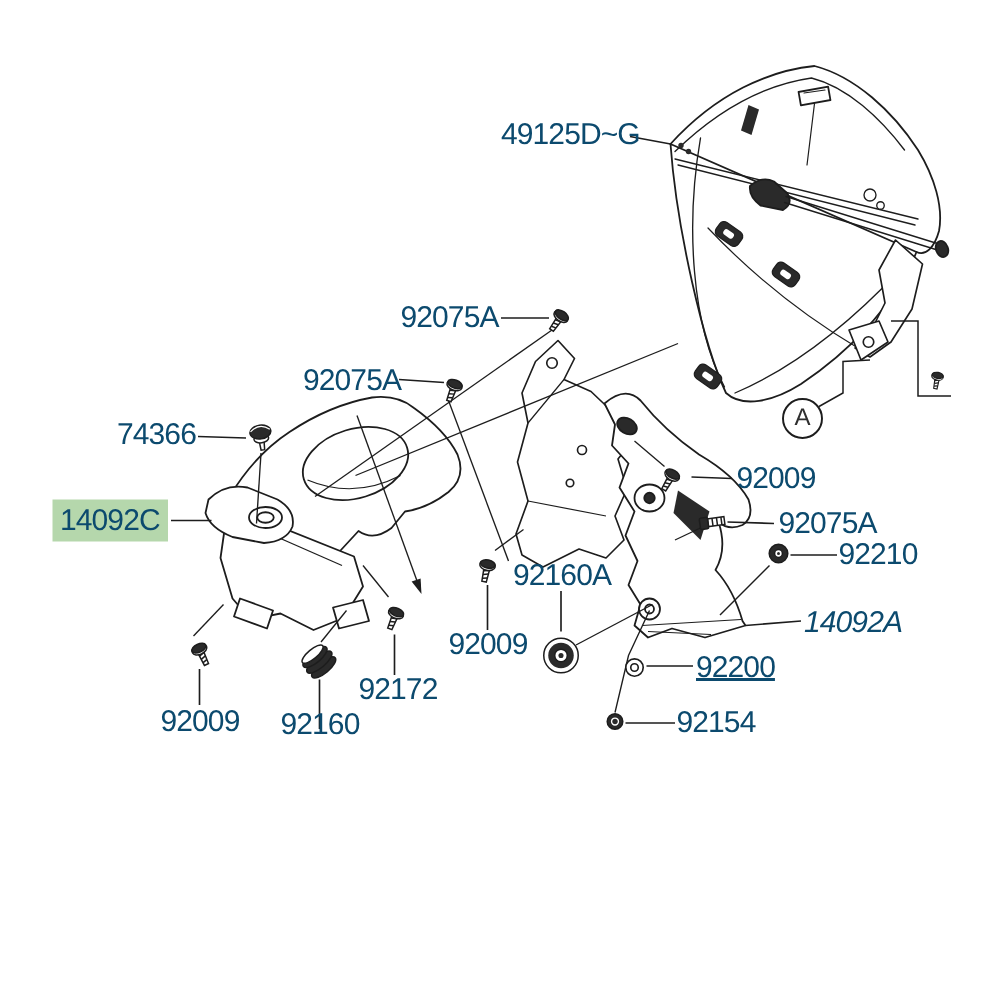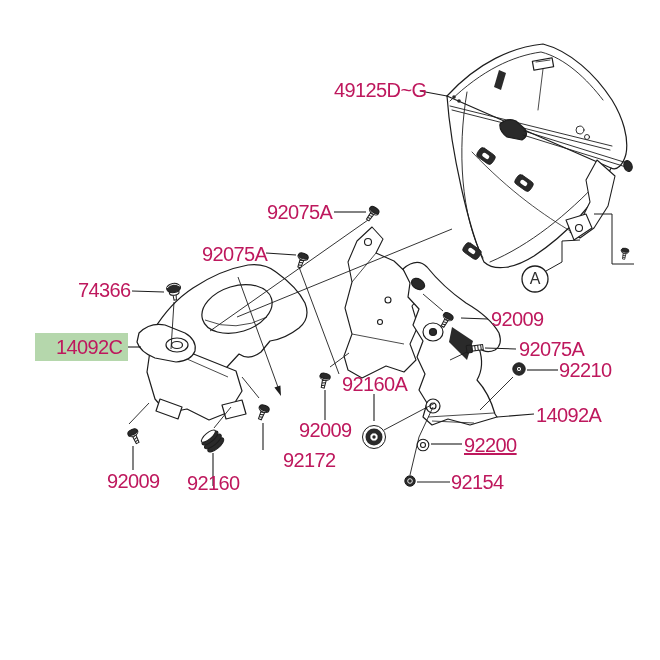--- a/index.html
+++ b/index.html
@@ -3,24 +3,24 @@
 <meta charset="utf-8">
 <style>
   html,body{margin:0;padding:0;background:#fff;}
   #stage{
     position:relative;width:660px;height:660px;background:#ffffff;
     font-family:"Liberation Sans", sans-serif;overflow:hidden;
   }
   #art{position:absolute;left:0;top:0;}
   .lbl{
     position:absolute;font-size:20px;line-height:20px;letter-spacing:-0.6px;
-    color:#be185d;white-space:nowrap;cursor:default;
+    color:#0c4a6e;white-space:nowrap;cursor:default;
   }
   .lbl.hl{
-    background:#b5d7ac;padding:4px 6px 4px 21px;line-height:20px;
+    background:#b5d7ac;padding:4px 6px 4px 5px;line-height:20px;
   }
   .marker{
     position:absolute;font-size:16px;line-height:16px;color:#2f2f2f;
     width:16px;text-align:center;letter-spacing:0;
   }
 </style>
 </head>
 <body>
 
 <div id="stage">
@@ -212,23 +212,23 @@
   </svg>
 
   <span class="lbl" style="left:334px;top:80px;">49125D~G</span>
   <span class="lbl" style="left:267px;top:202px;">92075A</span>
   <span class="lbl" style="left:202px;top:244px;">92075A</span>
   <span class="lbl" style="left:78px;top:280px;">74366</span>
   <span class="lbl hl" style="left:35px;top:333px;">14092C</span>
   <span class="lbl" style="left:491px;top:309px;">92009</span>
   <span class="lbl" style="left:519px;top:339px;">92075A</span>
   <span class="lbl" style="left:559px;top:360px;text-align:right;">92210</span>
-  <span class="lbl" style="left:536px;top:405px;">14092A</span>
+  <span class="lbl" style="left:536px;top:405px;font-style:italic;">14092A</span>
   <span class="lbl" style="left:342px;top:374px;">92160A</span>
   <span class="lbl" style="left:299px;top:420px;">92009</span>
   <span class="lbl" style="left:464px;top:435px;text-decoration:underline;">92200</span>
   <span class="lbl" style="left:451px;top:472px;text-align:center;">92154</span>
   <span class="lbl" style="left:107px;top:471px;">92009</span>
   <span class="lbl" style="left:187px;top:473px;">92160</span>
-  <span class="lbl" style="left:239px;top:450px;margin-left:44px;">92172</span>
+  <span class="lbl" style="left:239px;top:450px;">92172</span>
 
   <span class="marker" style="left:527px;top:271px;">A</span>
 </div>
 
 </body></html>

